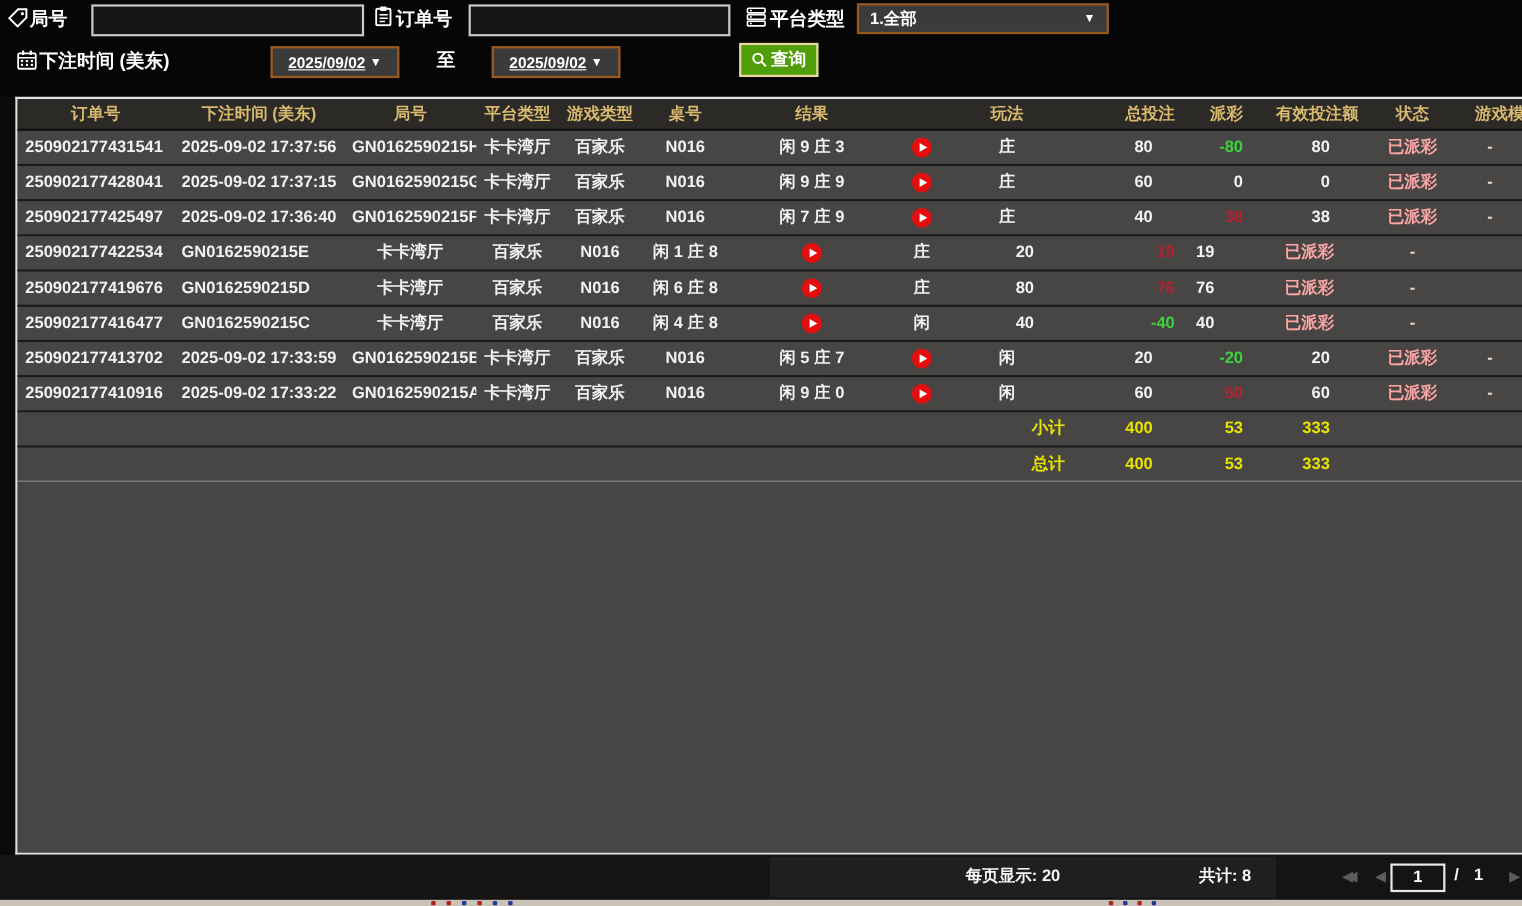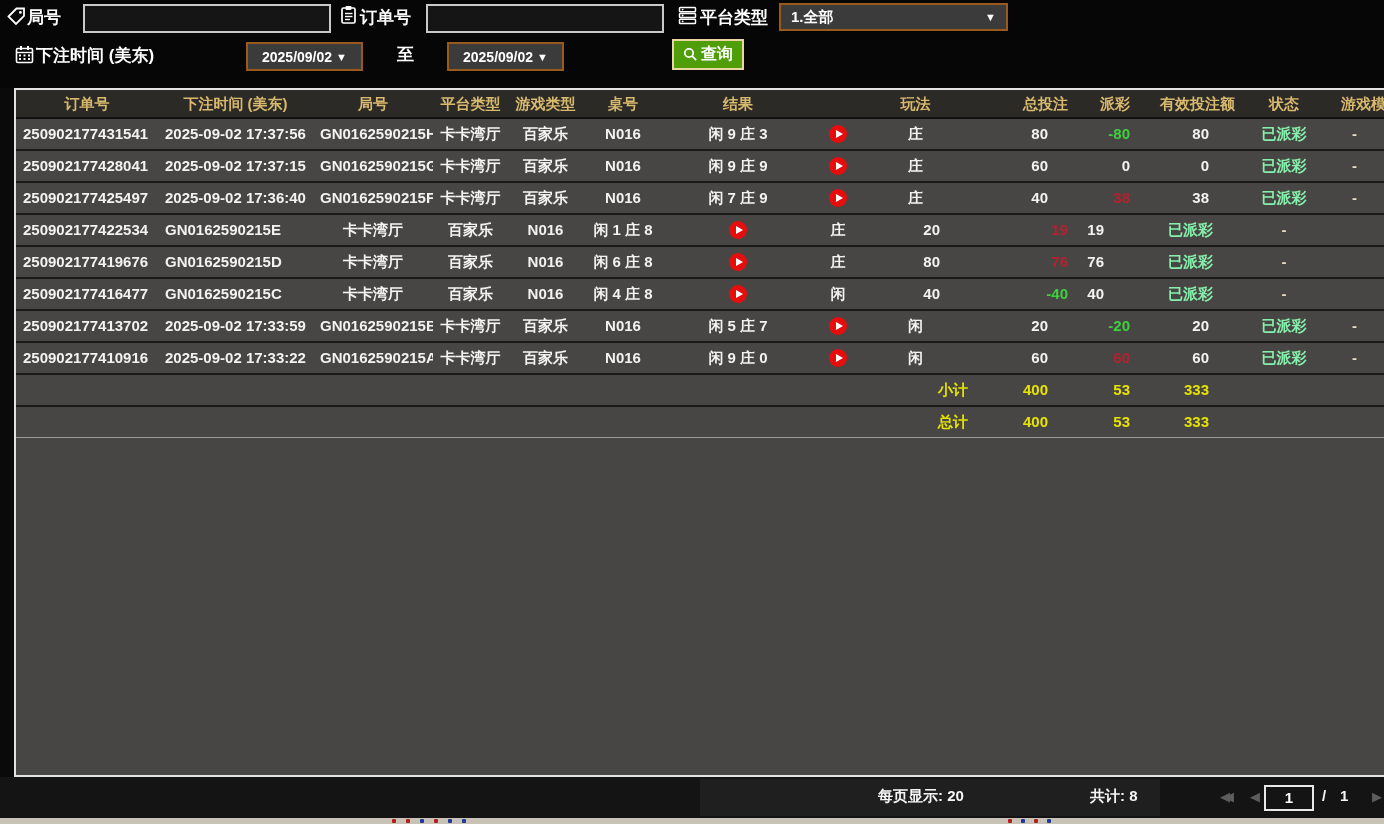--- a/index.html
+++ b/index.html
@@ -9,21 +9,21 @@
   .toolbar{position:absolute;left:0;top:0;width:1384px;height:88px;background:#060606;}
   .tb-label{position:absolute;font-size:17px;font-weight:bold;color:#fff;white-space:nowrap;}
   .tb-icon{position:absolute;width:19px;height:19px;}
   .tb-input{position:absolute;height:25px;background:#151515;border:2px solid #c9c9c9;
             color:#eee;font-size:14px;padding:0 6px;outline:none;box-sizing:content-box;}
   .dd{position:absolute;background:#3b3b3b;border:2px solid #9a5a1d;color:#fff;
       font-size:15px;font-weight:bold;display:flex;align-items:center;cursor:pointer;box-sizing:border-box;}
   .dd .dd-text{flex:1;padding-left:10px;}
   .dd .dd-arrow{padding-right:10px;font-size:11px;color:#fff;}
   .datebox{justify-content:center;}
-  .datebox .dd-text{flex:none;padding:0 4px 0 0;}
+  .datebox .dd-text{flex:none;padding:0 4px 0 0;text-decoration:underline;}
   .datebox .dd-arrow{padding:0;}
   .query-btn{position:absolute;left:672px;top:39px;width:72px;height:31px;background:#4f9d08;
              border:2px solid #e9d6a0;color:#fff;font-size:16px;font-weight:bold;
              display:flex;align-items:center;justify-content:center;gap:3px;cursor:pointer;box-sizing:border-box;}
   
   .panel{position:absolute;left:14px;top:88px;width:1370px;height:689px;box-sizing:border-box;
          border:2px solid #e3e3e3;border-right:none;display:flex;flex-direction:column;background:#474645;}
   .grid{display:grid;grid-template-columns:142px 155px 120px 75px 75px 80px 150px 50px 105px 108px 62px 105px 82px minmax(0,1fr);}
   .thead{height:27px;background:#2c2a27;border-bottom:2px solid #101010;}
   .thead .h{line-height:27px;font-size:15px;font-weight:bold;color:#d8b96d;text-align:center;
@@ -33,21 +33,21 @@
   .trow{height:30px;background:#484644;border-bottom:2px solid #191919;}
   .c{line-height:30px;font-size:15px;font-weight:bold;color:#f2f2f2;white-space:nowrap;overflow:hidden;}
   .c-left{text-align:left;padding-left:7px;font-weight:600;}
   .c-center{text-align:center;}
   .c-bet{text-align:right;padding-right:28px;}
   .c-payout{text-align:right;padding-right:8px;}
   .c-valid{text-align:right;padding-right:34px;}
   .pay-green{color:#3ed13e;}
   .pay-red{color:#b22230;}
   .pay-white{color:#f2f2f2;}
-  .c-status{color:#86efac;font-family:Liberation Serif, serif;}
+  .c-status{color:#fca5a5;font-family:Liberation Serif, serif;}
   .c-mode{color:#e9dcc0;}
   .playwrap{display:flex;align-items:center;justify-content:center;height:30px;}
   .play{width:18px;height:18px;border-radius:50%;background:#e60d0d;display:flex;align-items:center;
         justify-content:center;cursor:pointer;}
   .play-tri{width:0;height:0;border-left:7px solid #fff;border-top:4.5px solid transparent;
             border-bottom:4.5px solid transparent;margin-left:2px;}
   .srow{height:30px;background:#484644;border-bottom:2px solid #191919;}
   .srow .s{line-height:30px;font-size:15px;font-weight:bold;color:#e6e300;white-space:nowrap;}
   .s-label{grid-column:9;text-align:right;}
   .s-bet{grid-column:10;text-align:right;padding-right:28px;}

